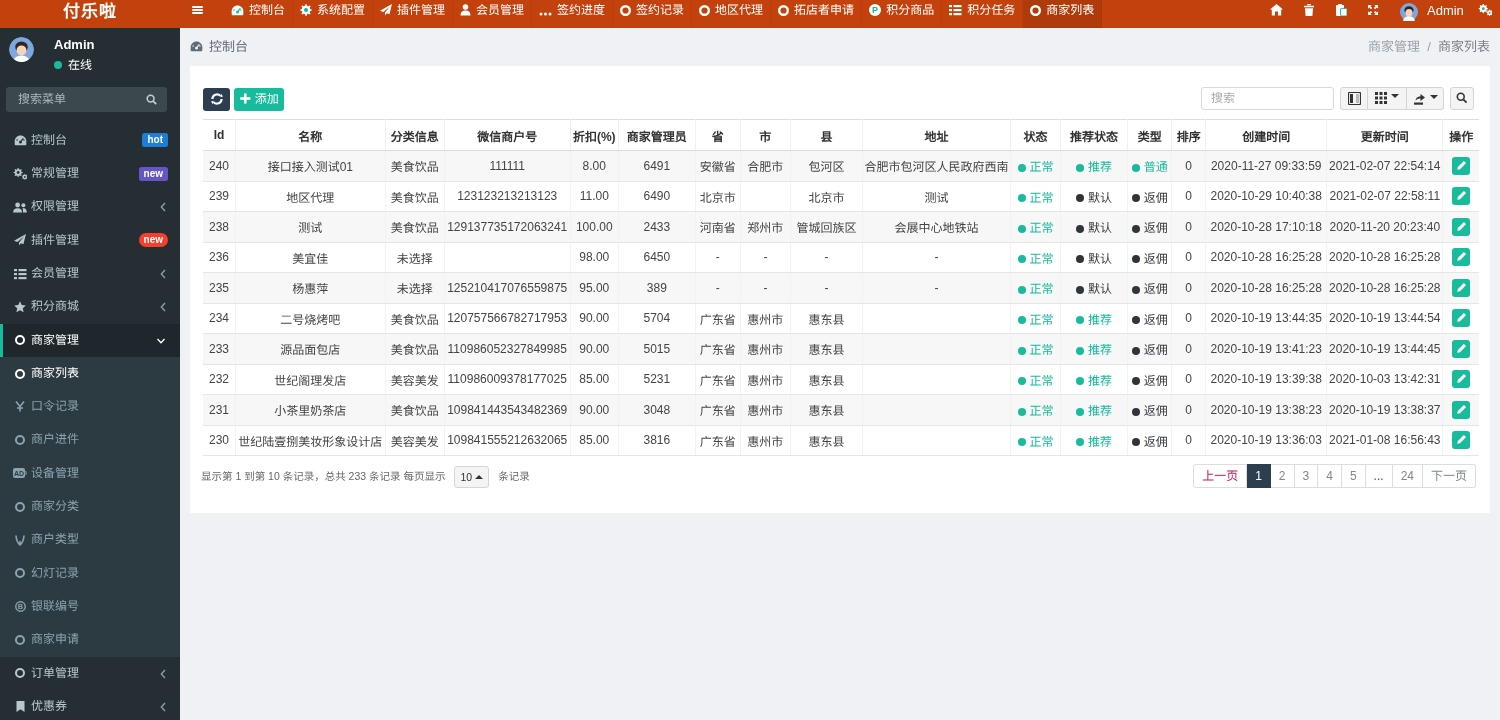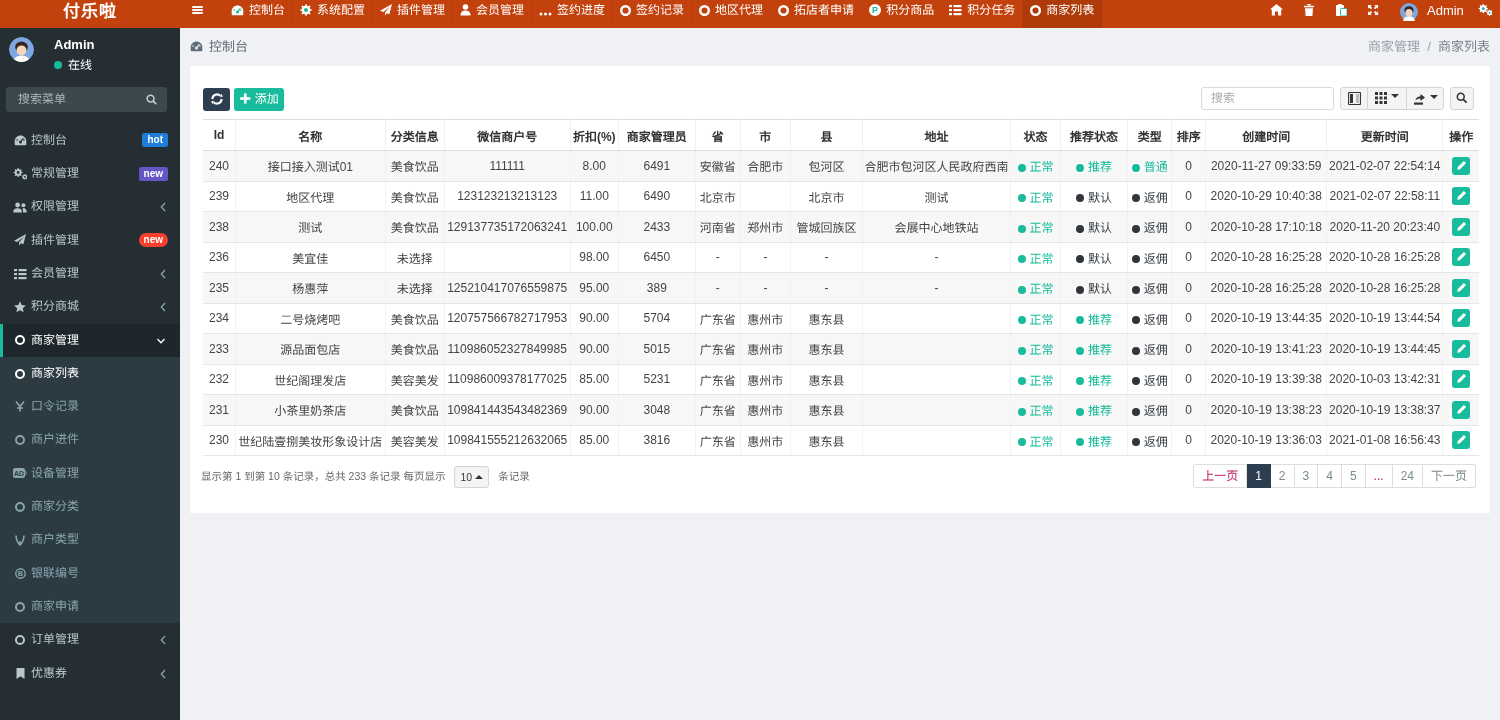--- a/index.html
+++ b/index.html
@@ -292,20 +292,25 @@
             <svg width="10" height="10" viewBox="0 0 10 10">
               <circle cx="5" cy="5" r="4" fill="none" stroke="#8aa4af" stroke-width="2"></circle>
             </svg>
           </span>商家分类</div>
 <div class="mi"><span class="ic">
             <svg width="10" height="11" viewBox="0 0 10 11">
               <path fill="none" stroke="#8aa4af" stroke-width="1.6" d="M1 0.5 Q1.4 7 5 10 Q8.6 7 9 0.5 M5 10 L5 6"></path>
             </svg>
           </span>商户类型</div>
 <div class="mi"><span class="ic">
+            <svg width="10" height="10" viewBox="0 0 10 10">
+              <circle cx="5" cy="5" r="4" fill="none" stroke="#8aa4af" stroke-width="2"></circle>
+            </svg>
+          </span>幻灯记录</div>
+<div class="mi"><span class="ic">
             <svg width="11" height="11" viewBox="0 0 11 11">
               <circle cx="5.5" cy="5.5" r="4.7" fill="none" stroke="#8aa4af" stroke-width="1.4"></circle>
               <text x="5.5" y="8.2" font-size="7.5" font-weight="bold" text-anchor="middle" fill="#8aa4af" font-family="Liberation Sans">B</text>
             </svg>
           </span>银联编号</div>
 <div class="mi"><span class="ic">
             <svg width="10" height="10" viewBox="0 0 10 10">
               <circle cx="5" cy="5" r="4" fill="none" stroke="#8aa4af" stroke-width="2"></circle>
             </svg>
           </span>商家申请</div>

